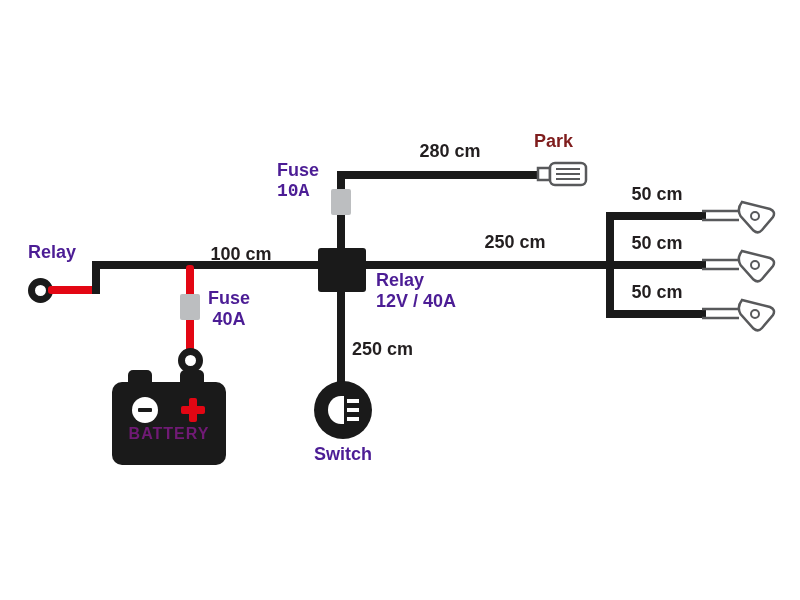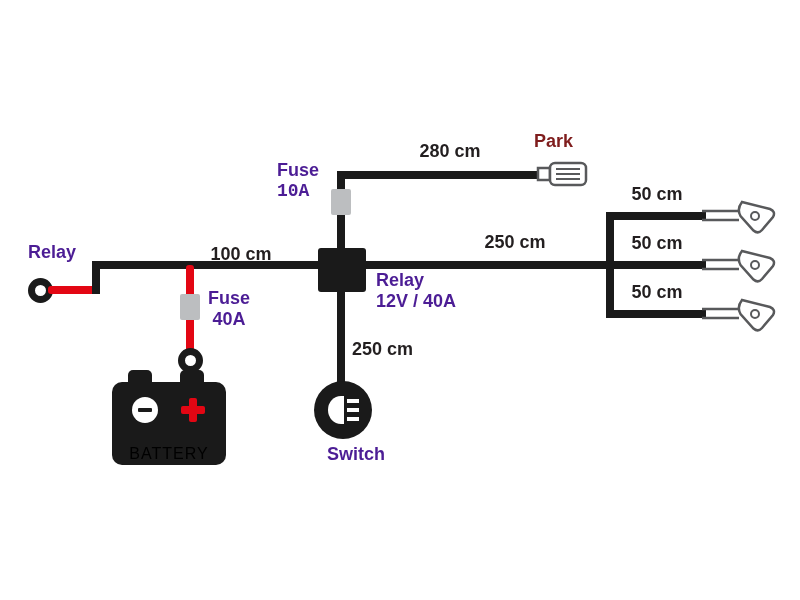--- a/index.html
+++ b/index.html
@@ -37,22 +37,22 @@
   #battery{position:absolute;left:112px;top:370px;width:114px;height:95px;}
   #battery .term{position:absolute;top:0;width:24px;height:14px;background:#1a1a1a;border-radius:5px 5px 0 0;}
   #battery .term.t-left{left:16px;}
   #battery .term.t-right{left:68px;}
   #battery .bat-body{position:absolute;left:0;top:12px;width:114px;height:83px;background:#1a1a1a;border-radius:10px;}
   #battery .bat-minus{position:absolute;left:20px;top:27px;width:26px;height:26px;background:#fff;border-radius:50%;}
   #battery .bat-minus .bar{position:absolute;left:6px;top:11px;width:14px;height:4px;background:#1a1a1a;border-radius:1px;}
   #battery .bat-plus{position:absolute;left:68px;top:27px;width:26px;height:26px;}
   #battery .bat-plus .pbar-h{position:absolute;left:1px;top:9px;width:24px;height:8px;background:#e30613;border-radius:2px;}
   #battery .bat-plus .pbar-v{position:absolute;left:9px;top:1px;width:8px;height:24px;background:#e30613;border-radius:2px;}
-  #battery .bat-text{position:absolute;left:0;bottom:2px;width:100%;text-align:center;
-    color:#000000;font-size:16px;font-weight:normal;letter-spacing:1px;}
+  #battery .bat-text{position:absolute;left:0;bottom:22px;width:100%;text-align:center;
+    color:#701a75;font-size:16px;font-weight:bold;letter-spacing:1px;}
   
   .conn{position:absolute;}
 </style>
 </head>
 <body>
 
 <div id="stage">
 
   <div class="glabel" style="left:28px;top:242px;">Relay</div>
   <div class="ring" style="left:28px;top:278px;"></div>
@@ -148,15 +148,15 @@
   <div class="wire" style="left:337px;top:290px;width:8px;height:96px;"></div>
   <div class="meas" style="left:352px;top:339px;text-align:left;">250 cm</div>
   <div id="switch">
     <svg width="34" height="30" viewBox="0 0 34 30">
       <path d="M14 1 A13 14 0 0 0 14 29 L17 29 L17 1 Z" fill="#fff"></path>
       <rect x="20" y="4" width="12" height="4" fill="#fff"></rect>
       <rect x="20" y="13" width="12" height="4" fill="#fff"></rect>
       <rect x="20" y="22" width="12" height="4" fill="#fff"></rect>
     </svg>
   </div>
-  <div class="glabel" style="left:322px;top:444px;width:68px;text-align:center;">Switch</div>
+  <div class="glabel" style="left:309px;top:444px;width:68px;text-align:center;">Switch</div>
 
 </div>
 
 </body></html>

